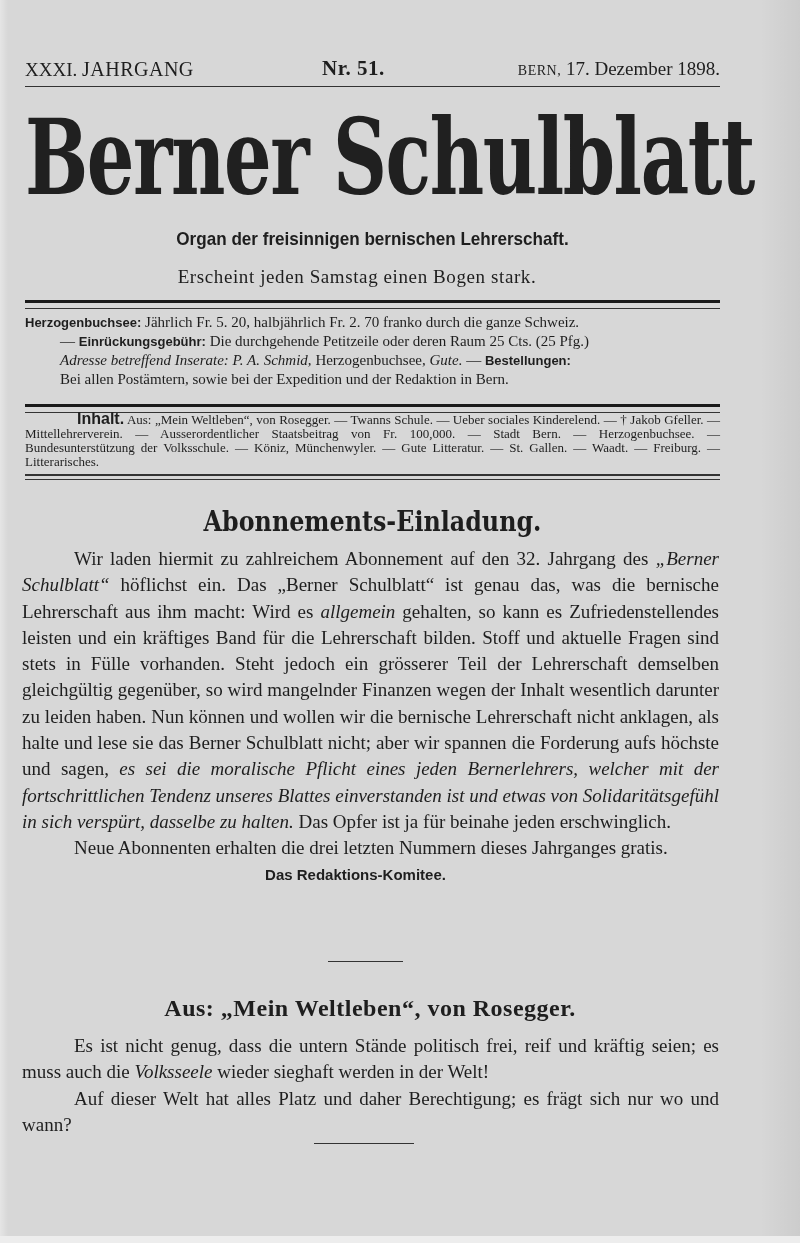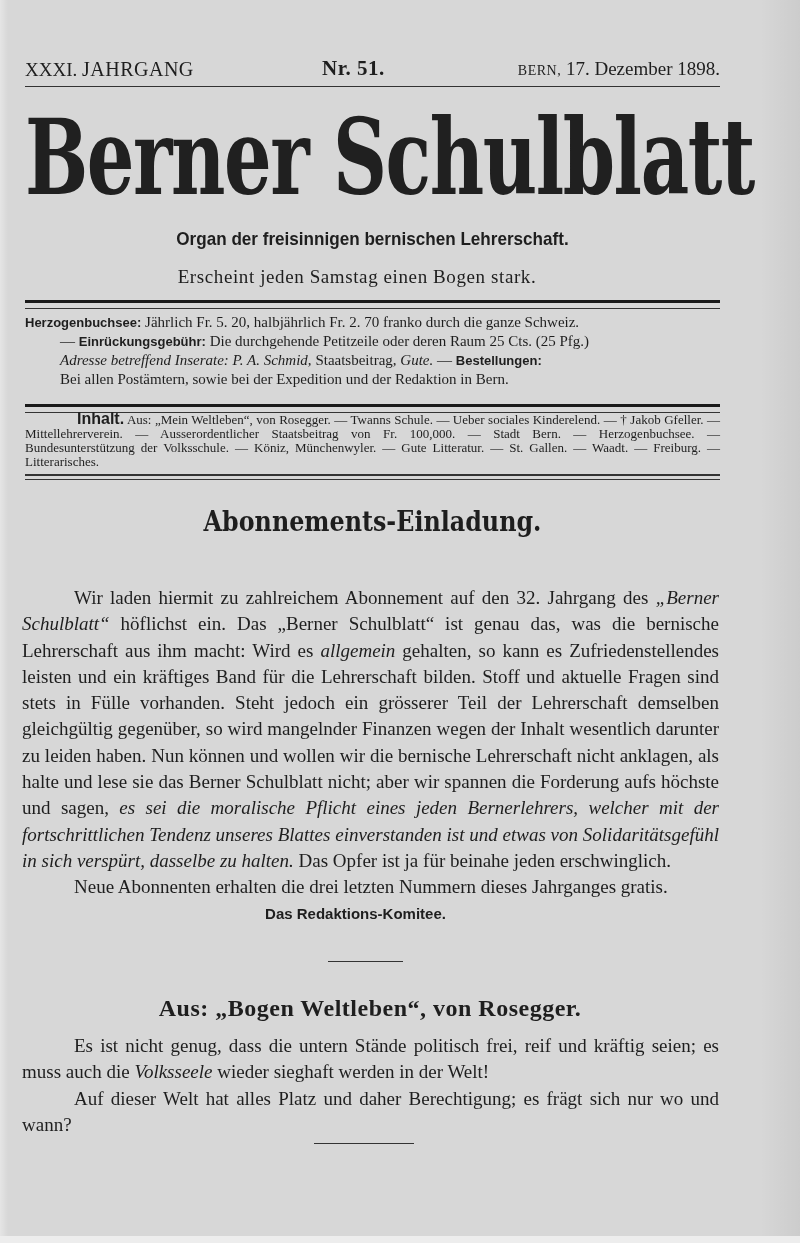--- a/index.html
+++ b/index.html
@@ -63,21 +63,21 @@
 
   
   .section-title {
     top: 505px; left: 0; width: 745px; text-align: center;
     font-family: "DejaVu Serif", serif; font-weight: bold; font-size: 28px;
     transform: scaleX(0.85); transform-origin: center;
   }
   .body-text {
     left: 22px; width: 697px; font-size: 19px; line-height: 26.3px; text-align: justify;
   }
-  .body1 { top: 546px; margin-top: 39px; }
+  .body1 { top: 546px; }
   .body-text p { margin: 0; text-indent: 52px; }
   .body-text .it { font-style: italic; }
   .sig-line { display: flex; justify-content: center; }
   .sig { font-family: "Liberation Sans", "DejaVu Sans", sans-serif; font-weight: bold; font-size: 15px; padding-right: 30px; }
 
   .short-rule { height: 1px; background: #333; width: 50px; }
   .sr1 { top: 961px; left: 328px; }
   .sr2 { top: 1143px; left: 314px; width: 100px; }
 
   .section2-title {
@@ -117,21 +117,21 @@
     <span>Jährlich Fr. 5. 20, halbjährlich Fr. 2. 70 franko durch die ganze Schweiz.</span>
   </div>
   <div class="line ind">
     <span>—</span>
     <span class="sansb">Einrückungsgebühr:</span>
     <span>Die durchgehende Petitzeile oder deren Raum 25 Cts. (25 Pfg.)</span>
   </div>
   <div class="line ind">
     <i>Adresse betreffend Inserate:</i>
     <i>P. A. Schmid,</i>
-    <span>Staatsbeitrag,</span>
+    <span>Herzogenbuchsee,</span>
     <i>Gute.</i>
     <span>—</span>
     <span class="sansb">Bestellungen:</span>
   </div>
   <div class="line ind">Bei allen Postämtern, sowie bei der Expedition und der Redaktion in Bern.</div>
 </div>
 
 <div class="abs double-rule dr2"></div>
 
 <div class="abs inhalt">
@@ -146,19 +146,19 @@
   <p><span>Wir laden hiermit zu zahlreichem Abonnement auf den 32. Jahrgang des </span><span class="it">„Berner Schulblatt“</span><span> höflichst ein. Das „Berner Schulblatt“ ist genau das, was die bernische Lehrerschaft aus ihm macht: Wird es </span><span class="it">allgemein</span><span> gehalten, so kann es Zufriedenstellendes leisten und ein kräftiges Band für die Lehrerschaft bilden. Stoff und aktuelle Fragen sind stets in Fülle vorhanden. Steht jedoch ein grösserer Teil der Lehrerschaft demselben gleichgültig gegenüber, so wird mangelnder Finanzen wegen der Inhalt wesentlich darunter zu leiden haben. Nun können und wollen wir die bernische Lehrerschaft nicht anklagen, als halte und lese sie das Berner Schulblatt nicht; aber wir spannen die Forderung aufs höchste und sagen, </span><span class="it">es sei die moralische Pflicht eines jeden Bernerlehrers, welcher mit der fortschrittlichen Tendenz unseres Blattes einverstanden ist und etwas von Solidaritätsgefühl in sich verspürt, dasselbe zu halten.</span><span> Das Opfer ist ja für beinahe jeden erschwinglich.</span></p>
   <p><span>Neue Abonnenten erhalten die drei letzten Nummern dieses Jahrganges gratis.</span></p>
   <div class="sig-line">
     <span></span>
     <span class="sig">Das Redaktions-Komitee.</span>
   </div>
 </div>
 
 <div class="abs short-rule sr1" style="width:75px"></div>
 
-<div class="abs section2-title">Aus: „Bogen Weltleben“, von Rosegger.</div>
+<div class="abs section2-title">Aus: „Mein Weltleben“, von Rosegger.</div>
 <div class="abs body-text body2">
   <p><span>Es ist nicht genug, dass die untern Stände politisch frei, reif und kräftig seien; es muss auch die </span><span class="it">Volksseele</span><span> wieder sieghaft werden in der Welt!</span></p>
   <p>Auf dieser Welt hat alles Platz und daher Berechtigung; es frägt sich nur wo und wann?</p>
 </div>
 
 <div class="abs short-rule sr2"></div>
 
 </body></html>

